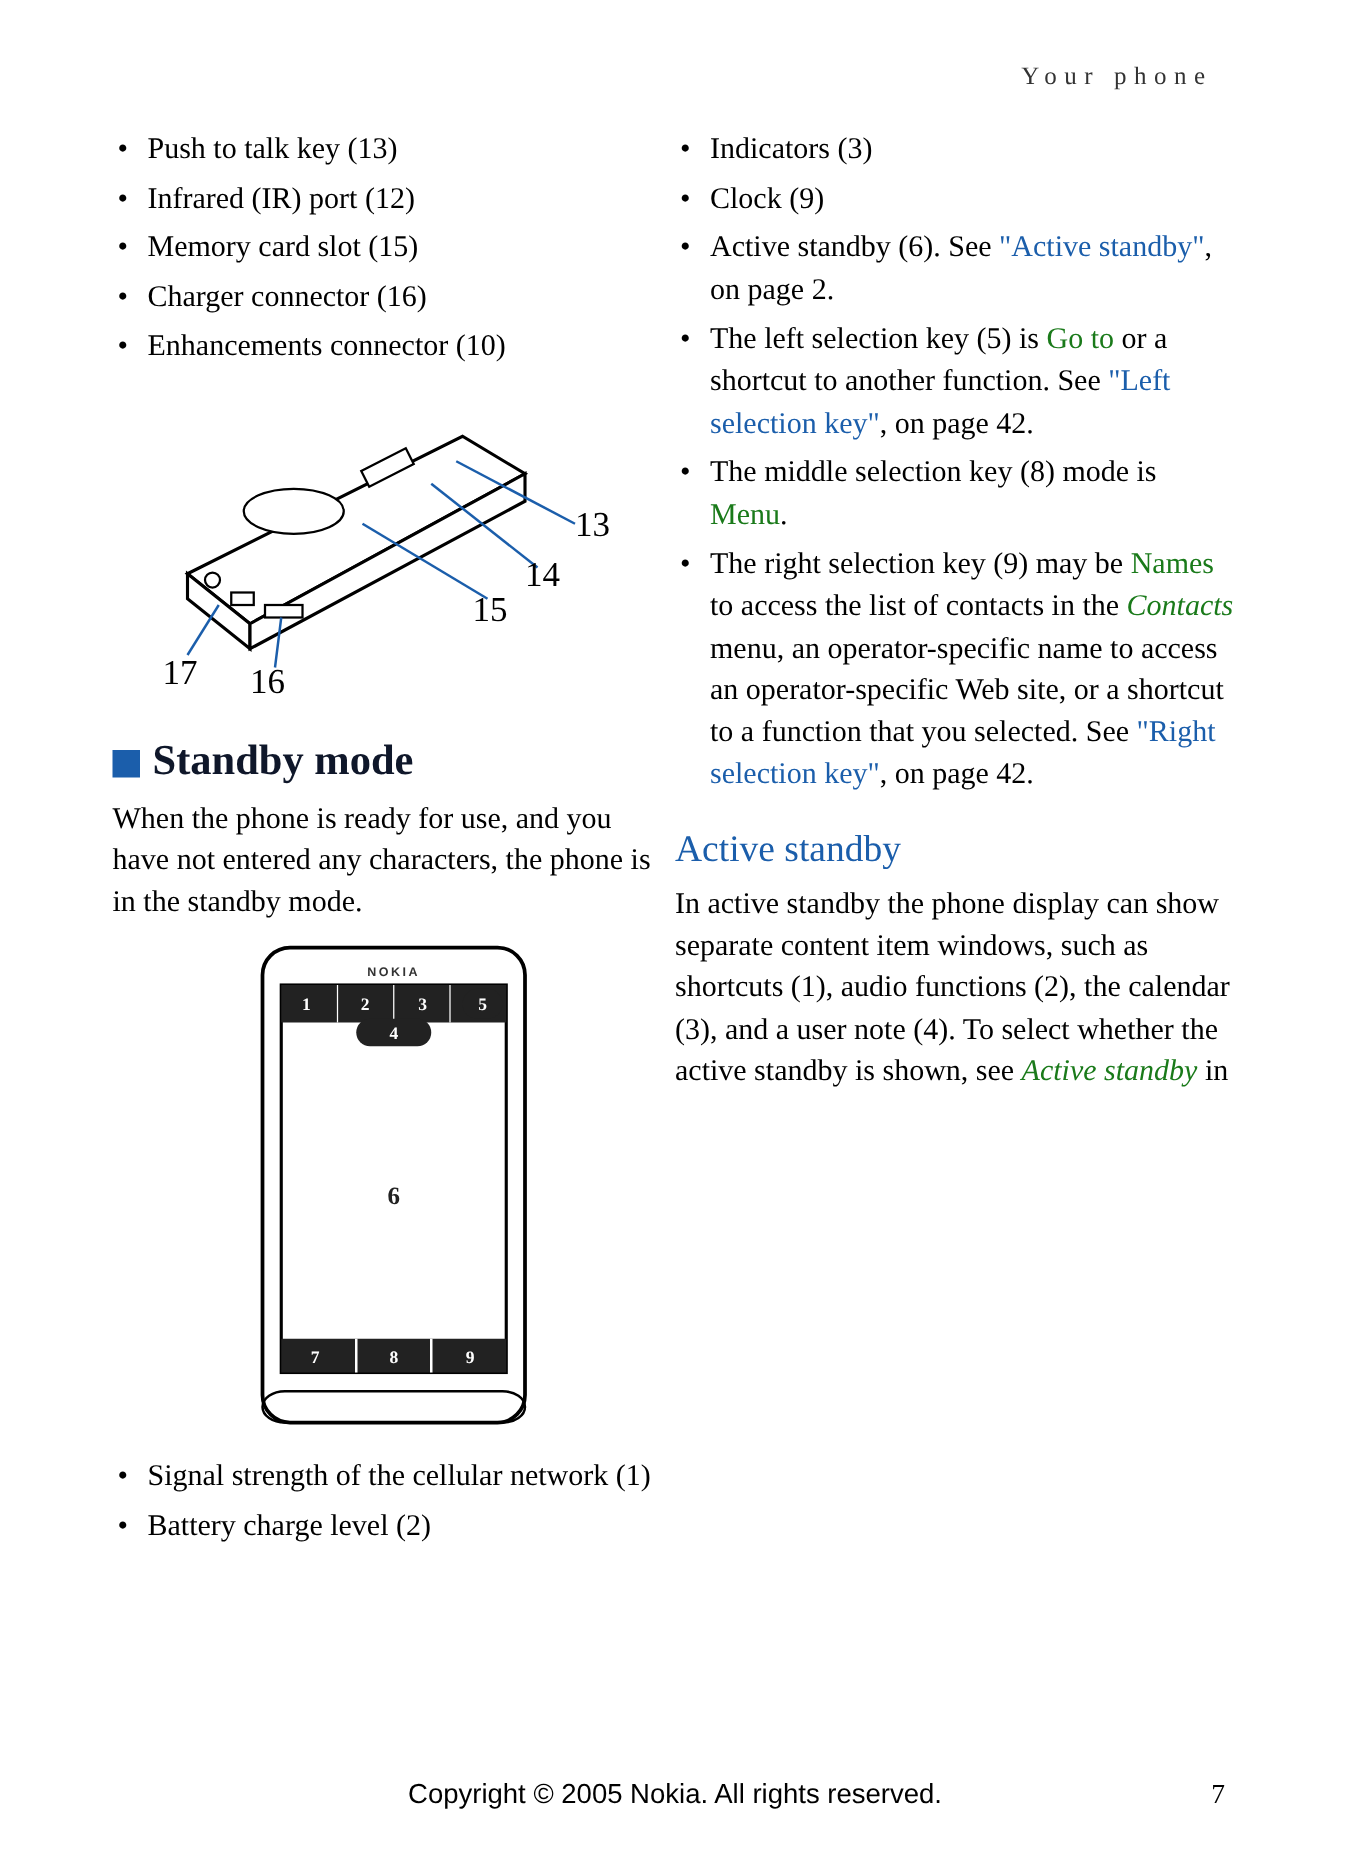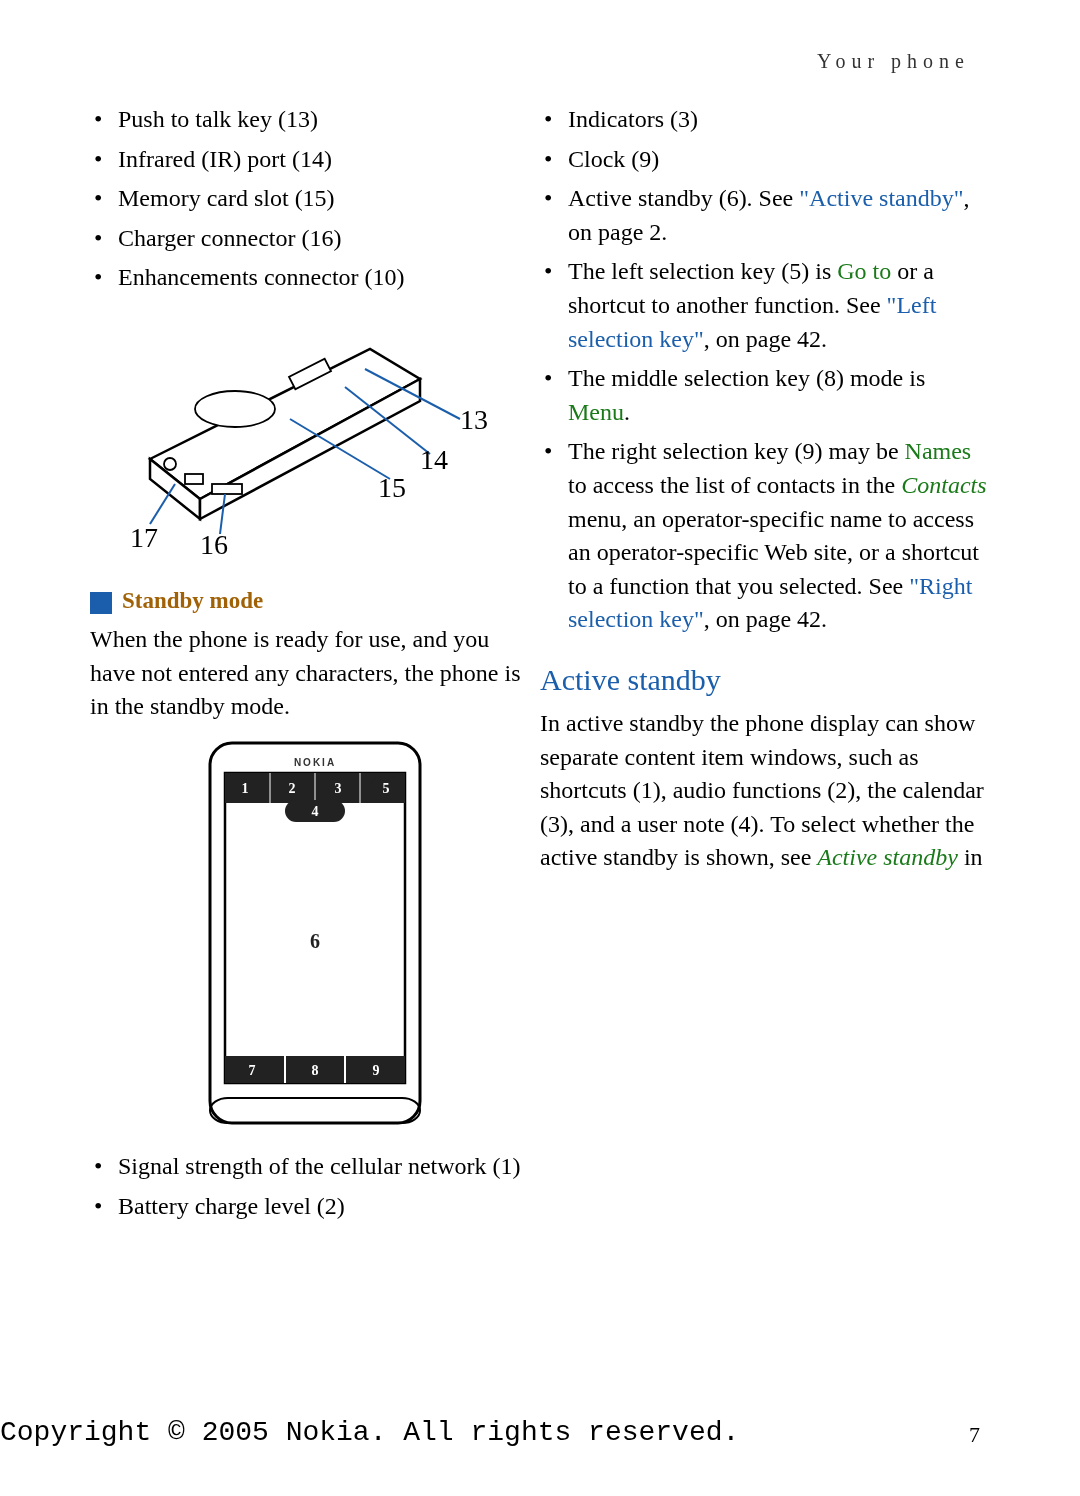--- a/index.html
+++ b/index.html
@@ -57,22 +57,22 @@
     margin-bottom: 6px;
   }
   .section-head .sq {
     width: 22px;
     height: 22px;
     background: #1b5eab;
     display: inline-block;
     margin-top: 4px;
   }
   .section-head h2 {
-    color: #a16207;
-    font-size: 23px;
+    color: #0f172a;
+    font-size: 34px;
     font-weight: 600;
     font-family: Georgia, serif;
   }
   h3.sub {
     color: #1b5eab;
     font-size: 30px;
     font-weight: 500;
     font-family: Georgia, serif;
     margin-top: 22px;
     margin-bottom: 6px;
@@ -87,22 +87,23 @@
   svg { display: block; }
   .phone-fig {
     margin: 14px auto 12px auto;
     width: 250px;
   }
   .footer {
     position: absolute;
     bottom: 48px;
     left: 0;
     right: 0;
-    font-family: Liberation Mono, monospace;
-    font-size: 28px;
+    text-align: center;
+    font-family: Liberation Sans, sans-serif;
+    font-size: 22px;
   }
   .pagenum {
     position: absolute;
     bottom: 48px;
     right: 100px;
     font-size: 22px;
     font-family: Georgia, serif;
   }
   .nokia-label {
     font-family: Arial, sans-serif;
@@ -127,21 +128,21 @@
 <body>
 
 <div class="page">
   <div class="header">Your phone</div>
 
   <div class="columns">
 
     <div class="col">
       <ul class="bullets">
         <li>Push to talk key (13)</li>
-        <li>Infrared (IR) port (14)</li>
+        <li>Infrared (IR) port (12)</li>
         <li>Memory card slot (15)</li>
         <li>Charger connector (16)</li>
         <li>Enhancements connector (10)</li>
       </ul>
 
       <div class="figure">
         <svg width="410" height="250" viewBox="0 0 410 250">
 
           <g stroke="#000" stroke-width="2.5" fill="#fff">
             <polygon points="60,150 280,40 330,70 110,190"></polygon>

